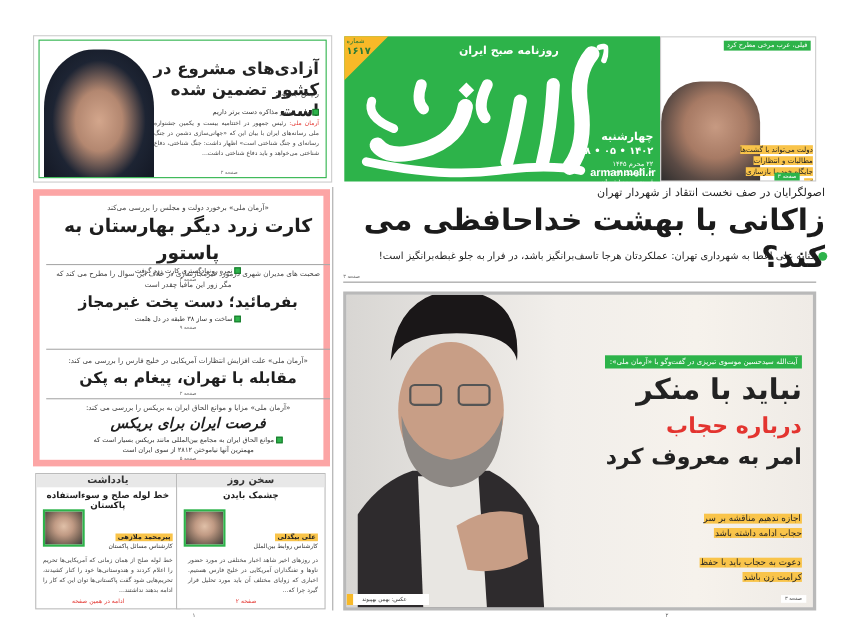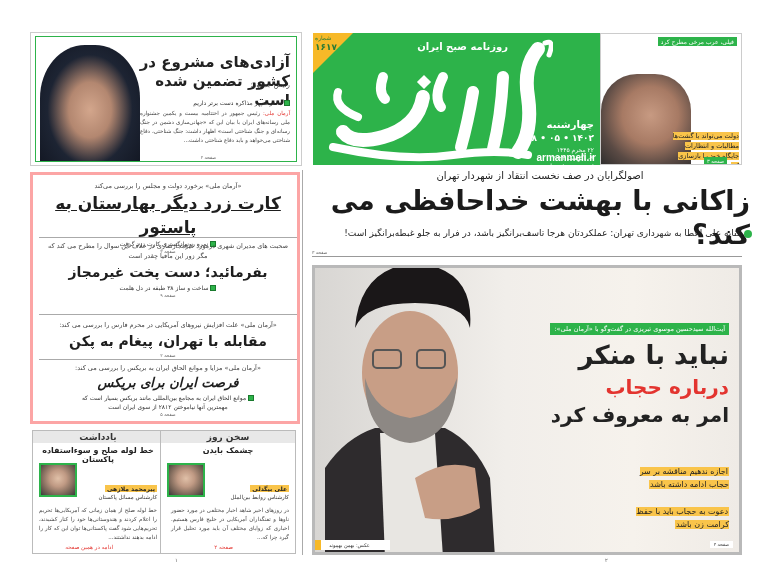--- a/index.html
+++ b/index.html
@@ -38,21 +38,21 @@
   .pres .kicker { position: absolute; right: 6px; top: 6px; font-size: 7px; color: #444; margin-top: 38px; }
   .pres .headline { position: absolute; right: 6px; top: 16px; width: 165px; font-size: 15px; font-weight: bold; line-height: 19px; text-align: right; }
   .pres .sub { position: absolute; right: 6px; top: 62px; font-size: 6px; color: #333; }
   .pres .body { position: absolute; right: 6px; top: 72px; width: 150px; font-size: 5.5px; line-height: 9px; color: #444; text-align: justify; }
   .pres .body b { color: #e3342f; font-weight: normal; }
   .pres .page { position: absolute; right: 80px; top: 118px; font-size: 4.5px; color: #666; }
 
   .sq { display: inline-block; width: 6px; height: 6px; background: #2db34a; border: 1px solid #1a7a2e; vertical-align: middle; margin-left: 2px; }
 
   
-  .main-kicker { left: 330px; top: 170px; width: 420px; text-align: center; font-size: 10px; color: #222; }
+  .main-kicker { left: 330px; top: 170px; width: 420px; font-size: 10px; color: #222; }
   .main-headline { left: 320px; top: 184px; width: 430px; text-align: right; font-size: 27px; font-weight: bold; color: #1b1b1b; line-height: 34px; letter-spacing: -0.5px; }
   .main-sub { left: 330px; top: 228px; width: 422px; text-align: right; font-size: 9px; color: #222; }
   .main-sub .dot { display: inline-block; width: 8px; height: 8px; border-radius: 50%; background: #2db34a; margin-left: 3px; vertical-align: middle; }
   .main-page { left: 312px; top: 250px; font-size: 4.5px; color: #666; }
   .main-rule { left: 312px; top: 256px; width: 430px; height: 1px; background: #999; }
   .main-vrule { left: 302px; top: 170px; width: 1px; height: 385px; background: #aaa; }
 
   
   .feature { left: 312px; top: 265px; width: 430px; height: 290px; border: 3px solid #b9b9b9; background: linear-gradient(90deg, #d8d6d3 0%, #f1eeea 45%, #f6f2ec 75%, #efebe6 100%); overflow: hidden; }
   .feature .cleric { position: absolute; left: 10px; top: 0; width: 170px; height: 290px; }
@@ -61,21 +61,21 @@
   .feature .h2 { position: absolute; right: 10px; top: 106px; font-size: 20px; font-weight: bold; color: #e3342f; line-height: 26px; }
   .feature .h3 { position: absolute; right: 10px; top: 134px; font-size: 20px; font-weight: bold; color: #222; line-height: 26px; }
   .feature .q { position: absolute; right: 10px; width: 110px; font-size: 8px; line-height: 13px; text-align: right; color: #222; }
   .feature .q span { background: #f9c44a; padding: 0 1px; }
   .feature .q1 { top: 197px; }
   .feature .q2 { top: 237px; }
   .feature .credit { position: absolute; left: 0; bottom: 2px; background: #fff; font-size: 5px; color: #333; padding: 2px 20px 2px 8px; border-left: 6px solid #f7b928; }
   .feature .page { position: absolute; right: 6px; bottom: 4px; background: #fff; font-size: 4.5px; color: #444; padding: 1px 4px; }
 
   
-  .briefs { left: 30px; top: 172px; width: 270px; height: 252px; border: 3px solid #fca5a5; }
+  .briefs { left: 30px; top: 172px; width: 270px; height: 252px; border: 6px solid #fca5a5; }
   .brief { position: absolute; left: 0; width: 270px; text-align: center; }
   .brief .kick { font-size: 6.5px; color: #444; line-height: 10px; }
   .brief .title { font-weight: bold; color: #1e1e1e; }
   .brief .sub { font-size: 6px; color: #333; line-height: 9px; }
   .brief .page { font-size: 4.5px; color: #666; line-height: 7px; }
   .brief-rule { position: absolute; left: 6px; width: 258px; height: 1px; background: #aaa; }
 
   
   .col-box { border: 1px solid #bbb; background: #fff; }
   .col-head { background: #e8e8e8; text-align: center; font-size: 9px; font-weight: bold; color: #333; height: 12px; line-height: 12px; }
@@ -159,36 +159,36 @@
   <div class="h3">امر به معروف کرد</div>
   <div class="q q2"><span>دعوت به حجاب باید با حفظ کرامت زن باشد</span></div>
   <div class="q q1"><span>اجازه ندهیم مناقشه بر سر حجاب ادامه داشته باشد</span></div>
   <div class="credit">عکس: بهمن بهپیوند</div>
   <div class="page">صفحه ۳</div>
 </div>
 
 <div class="abs briefs">
   <div class="brief" style="top:6px;">
     <div class="kick">«آرمان ملی» برخورد دولت و مجلس را بررسی می‌کند</div>
-    <div class="title" style="font-size:17px;line-height:24px;text-decoration:underline;">کارت زرد دیگر بهارستان به پاستور</div>
+    <div class="title" style="font-size:17px;line-height:24px;">کارت زرد دیگر بهارستان به پاستور</div>
     <div class="sub"><span class="sq"></span><span>نمره رونهادگستری کارت زرد گرفت</span></div>
     <div class="page">صفحه ۳</div>
   </div>
   <div class="brief-rule" style="top:62px;"></div>
 
   <div class="brief" style="top:66px;">
     <div class="kick" style="padding:0 14px;">صحبت های مدیران شهری درمورد غیرمجازسازی در خلاف این سوال را مطرح می کند که مگر زور این مافیا چقدر است</div>
     <div class="title" style="font-size:14px;line-height:22px;">بفرمائید؛ دست پخت غیرمجاز</div>
     <div class="sub"><span class="sq"></span><span>ساخت و ساز ۳۸ طبقه در دل هلمت</span></div>
     <div class="page">صفحه ۹</div>
   </div>
   <div class="brief-rule" style="top:139px;"></div>
 
   <div class="brief" style="top:145px;">
-    <div class="kick">«آرمان ملی» علت افزایش نیروهای آمریکایی در محرم فارس را بررسی می کند:</div>
+    <div class="kick">«آرمان ملی» علت افزایش انتظارات آمریکایی در خلیج فارس را بررسی می کند:</div>
     <div class="title" style="font-size:14px;line-height:22px;">مقابله با تهران، پیغام به پکن</div>
     <div class="page">صفحه ۲</div>
   </div>
   <div class="brief-rule" style="top:184px;"></div>
 
   <div class="brief" style="top:188px;">
     <div class="kick">«آرمان ملی» مزایا و موانع الحاق ایران به بریکس را بررسی می کند:</div>
     <div class="title" style="font-size:13px;line-height:20px;font-style:italic;">فرصت ایران برای بریکس</div>
     <div class="sub" style="padding:0 40px;"><span class="sq"></span><span>موانع الحاق ایران به مجامع بین‌المللی مانند بریکس بسیار است که مهمترین آنها نیاموختن ۲۸۱۲ از سوی ایران است</span></div>
     <div class="page">صفحه ۵</div>

